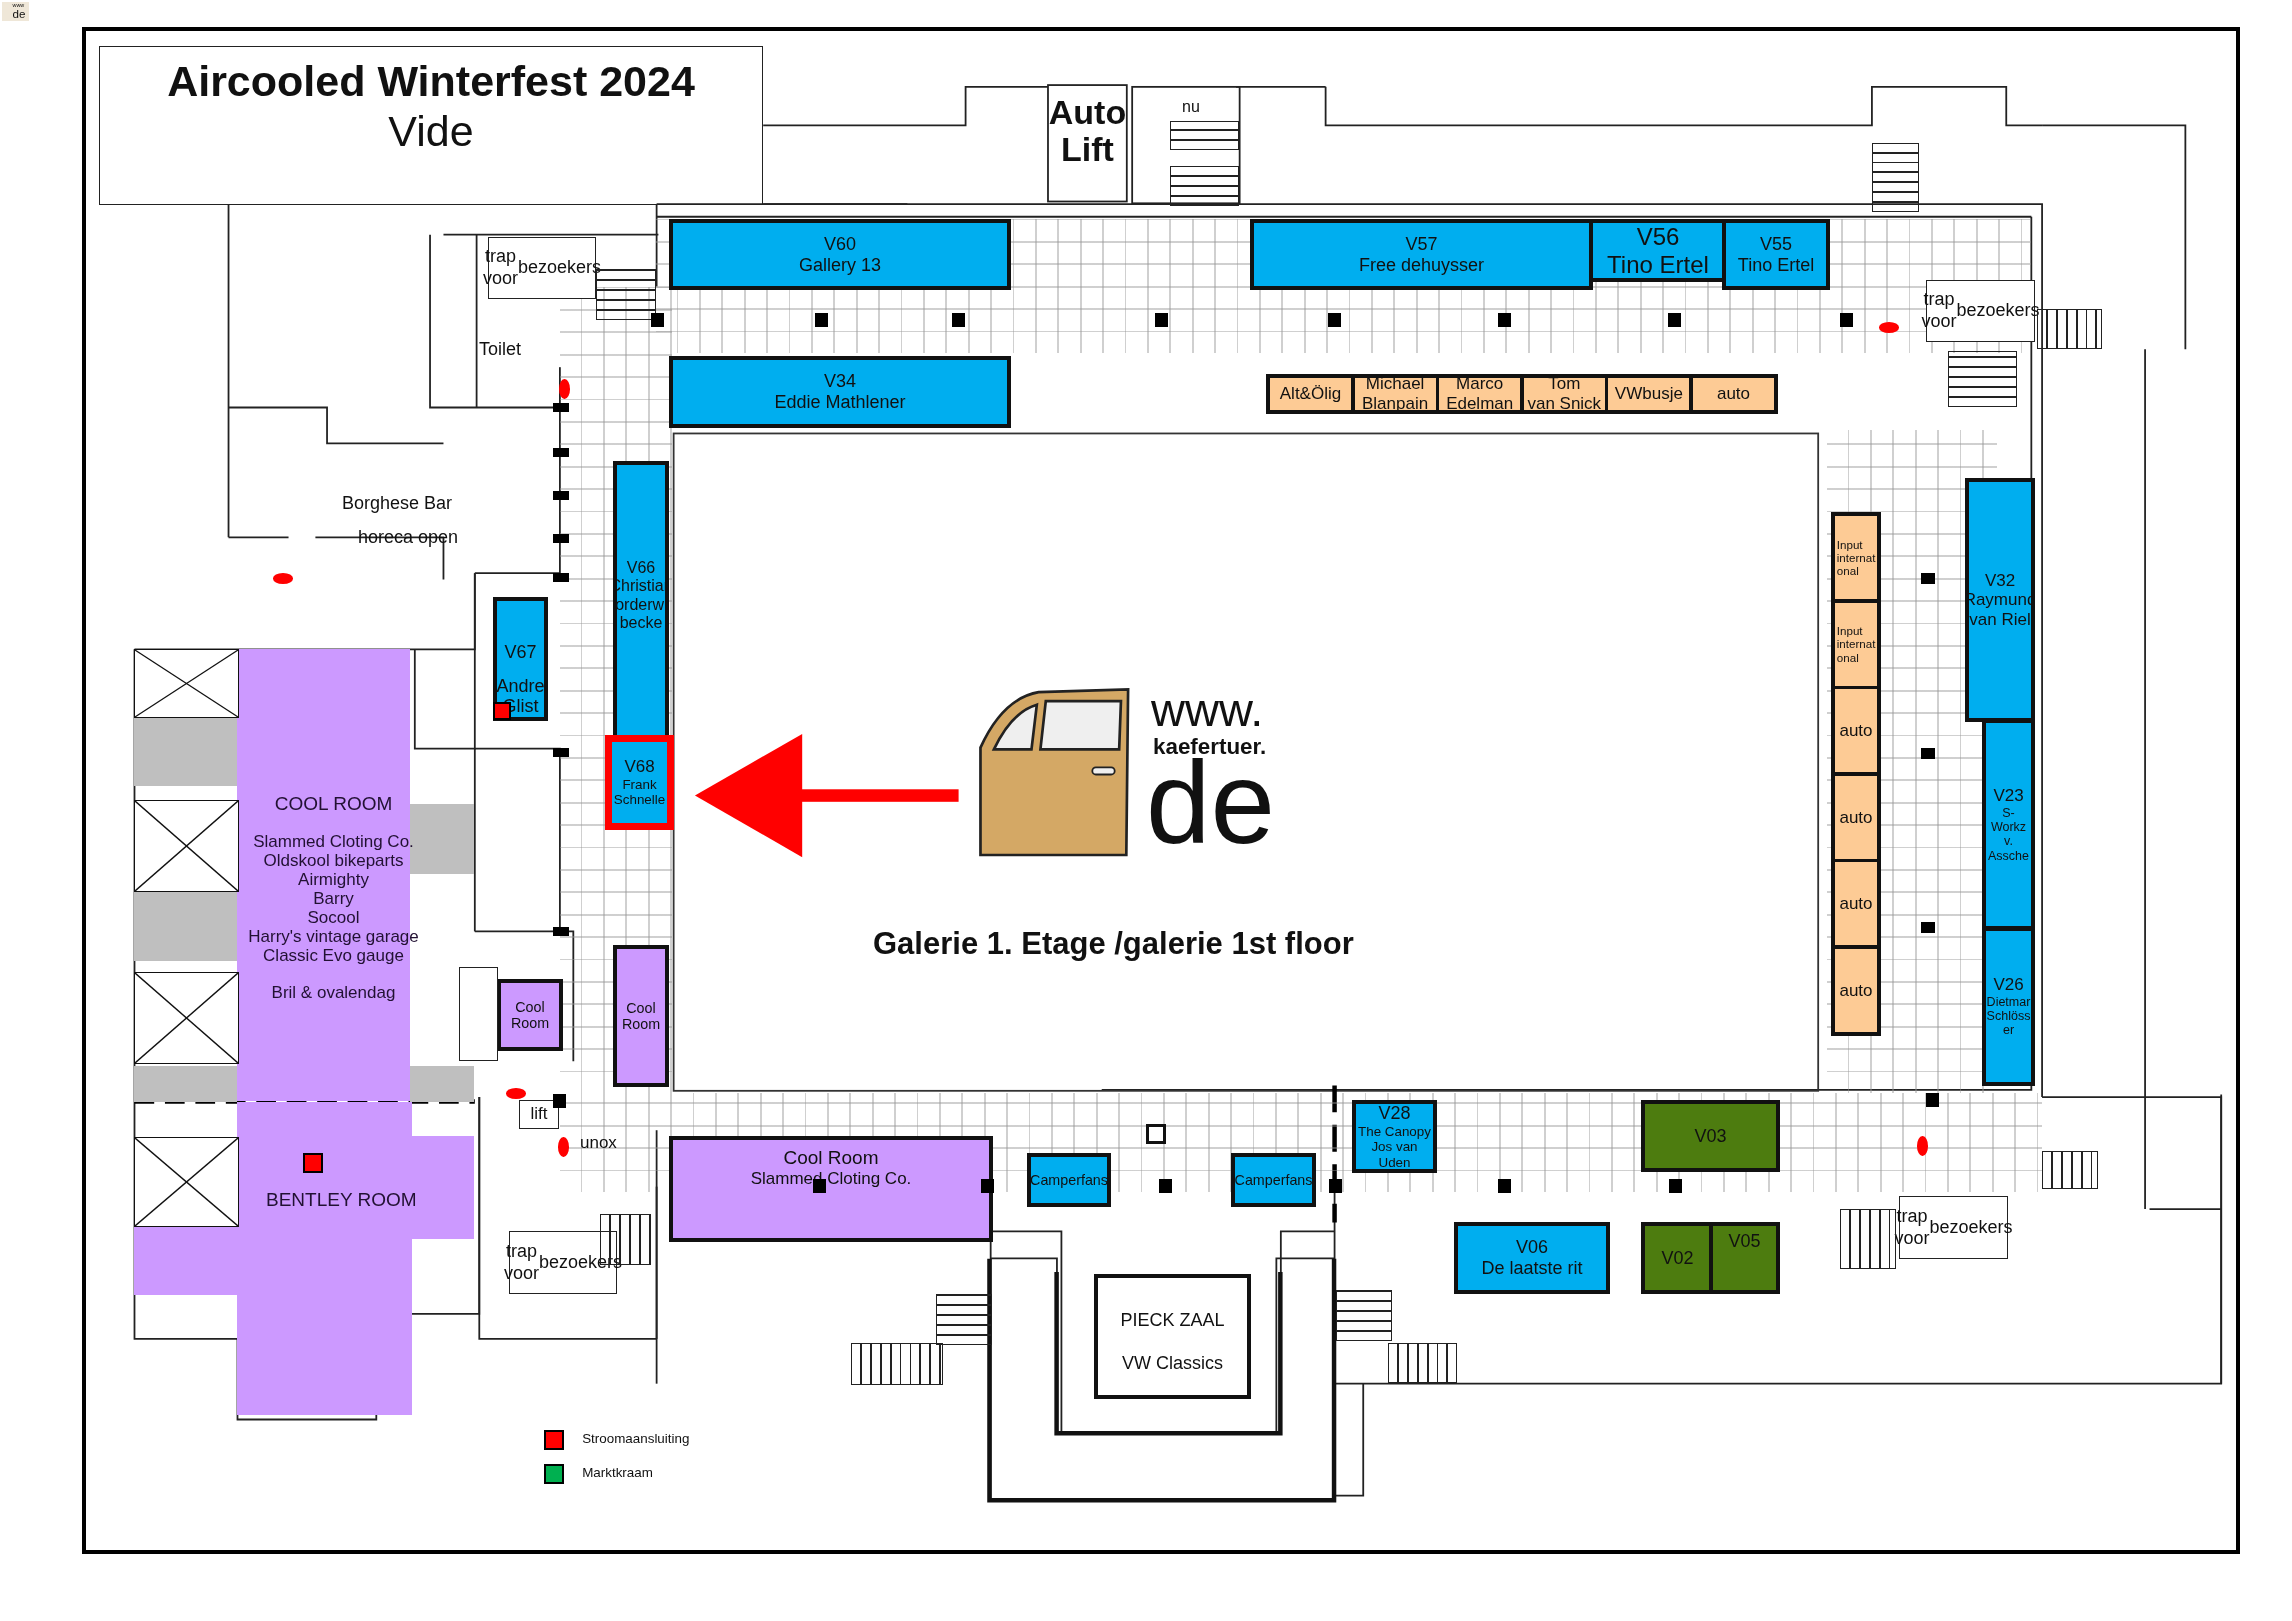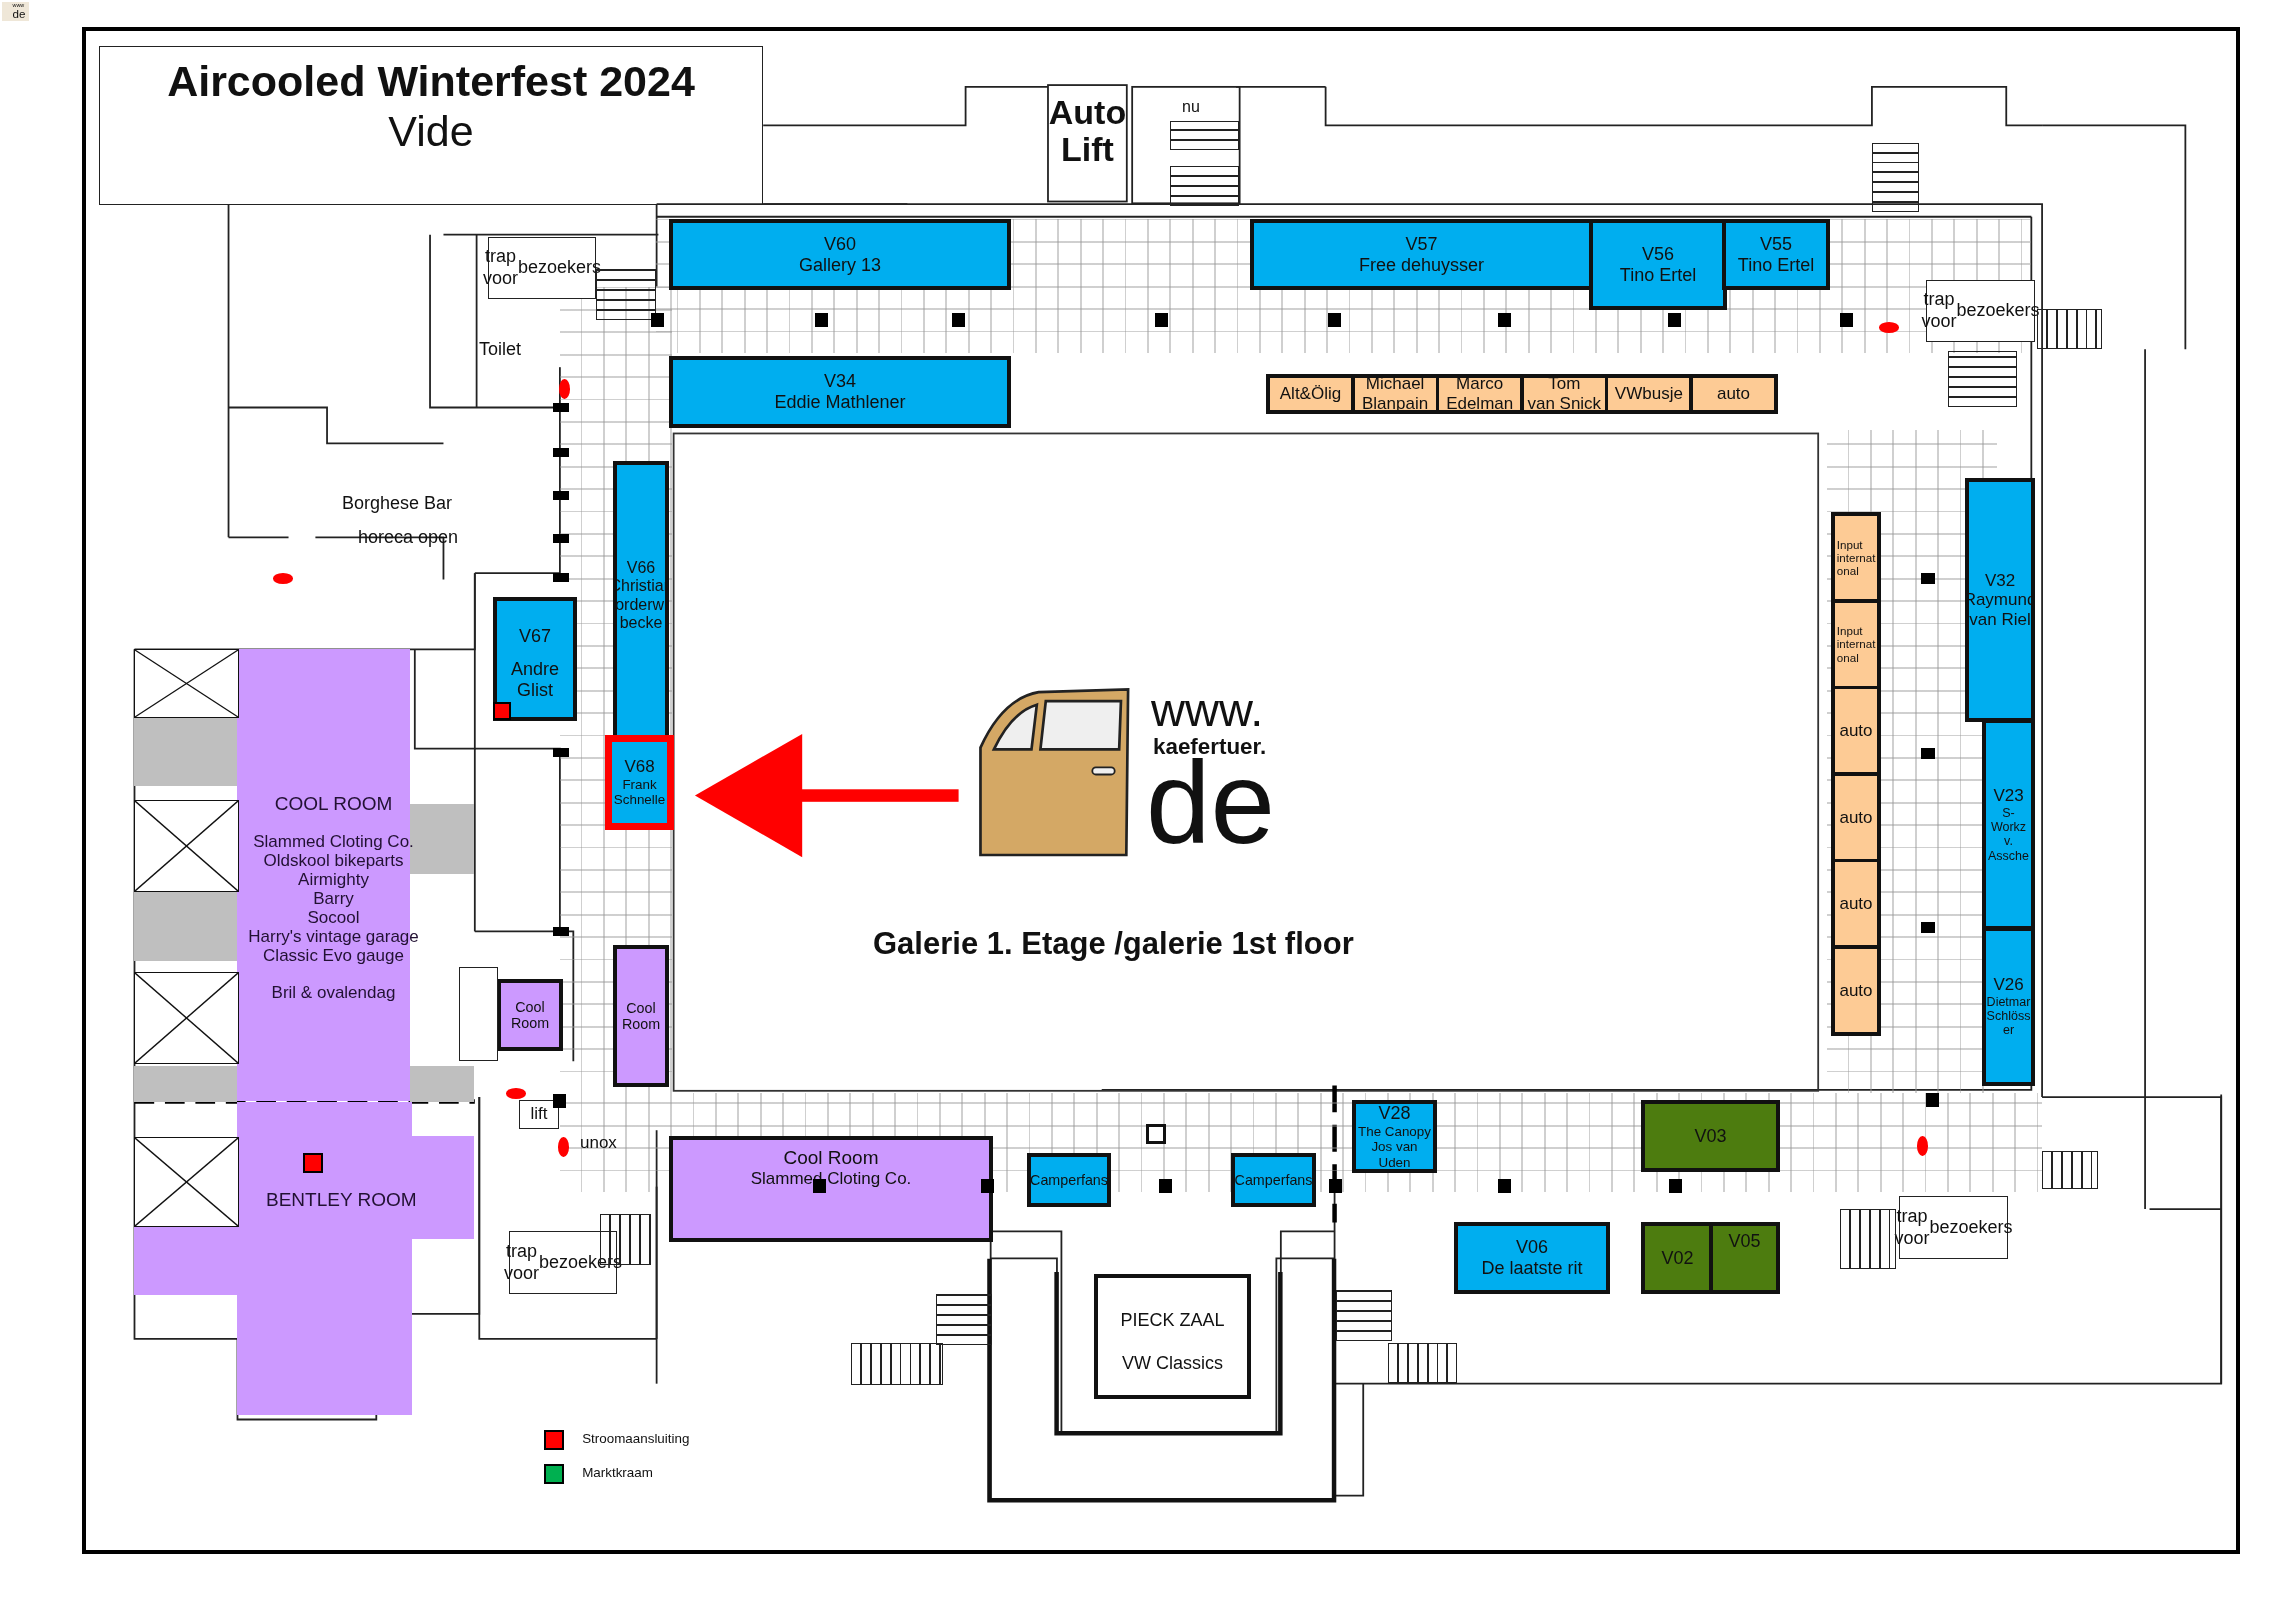--- a/index.html
+++ b/index.html
@@ -107,21 +107,21 @@
   <span>Gallery 13</span>
 </div>
 <div class="abs booth blue" style="left:669px;top:356px;width:342px;height:72px;font-size:18px;">
   <span>V34</span>
   <span>Eddie Mathlener</span>
 </div>
 <div class="abs booth blue" style="left:1250px;top:219px;width:343px;height:71px;font-size:18px;">
   <span>V57</span>
   <span>Free dehuysser</span>
 </div>
-<div class="abs booth blue" style="left:1589px;top:219px;width:138px;height:91px;font-size:18px;justify-content:center;">
+<div class="abs booth blue" style="left:1589px;top:219px;width:138px;height:63px;font-size:24px;justify-content:center;">
   <span>V56</span>
   <span>Tino Ertel</span>
 </div>
 <div class="abs booth blue" style="left:1722px;top:219px;width:108px;height:71px;font-size:18px;">
   <span>V55</span>
   <span>Tino Ertel</span>
 </div>
 
 <div class="abs" style="left:1266px;top:374px;width:512px;height:40px;display:flex;border:4.5px solid #111;background:#111;gap:3.6px;">
   <div class="booth orange" style="flex:1;border:none;font-size:17px;">
@@ -151,21 +151,21 @@
   <span>V66</span>
   <span>Christian</span>
   <span>Vorderwul</span>
   <span>becke</span>
 </div>
 <div class="abs booth blue" style="left:605px;top:735px;width:69px;height:95px;border:7.2px solid #ff0000;font-size:13.4px;">
   <span style="font-size:17px;">V68</span>
   <span>Frank</span>
   <span>Schnelle</span>
 </div>
-<div class="abs booth blue" style="left:493px;top:597px;width:84px;height:124px;justify-content:center;padding-top:9px;font-size:18px;">
+<div class="abs booth blue" style="left:493px;top:597px;width:55px;height:124px;justify-content:flex-end;padding-top:9px;font-size:18px;">
   <span>V67</span>
   <span style="height:12.5px;"></span>
   <span>Andre</span>
   <span>Glist</span>
 </div>
 <div class="abs" style="left:493px;top:702px;width:18px;height:18px;background:#ff0000;border:2.7px solid #000;"></div>
 
 <svg class="abs" style="left:690px;top:716px;" width="278" height="143" viewBox="0 0 310 160">
   <polygon points="5,89 125,20 125,158" fill="#ff0000"></polygon>
   <rect x="120" y="82" width="180" height="14" fill="#ff0000"></rect>

